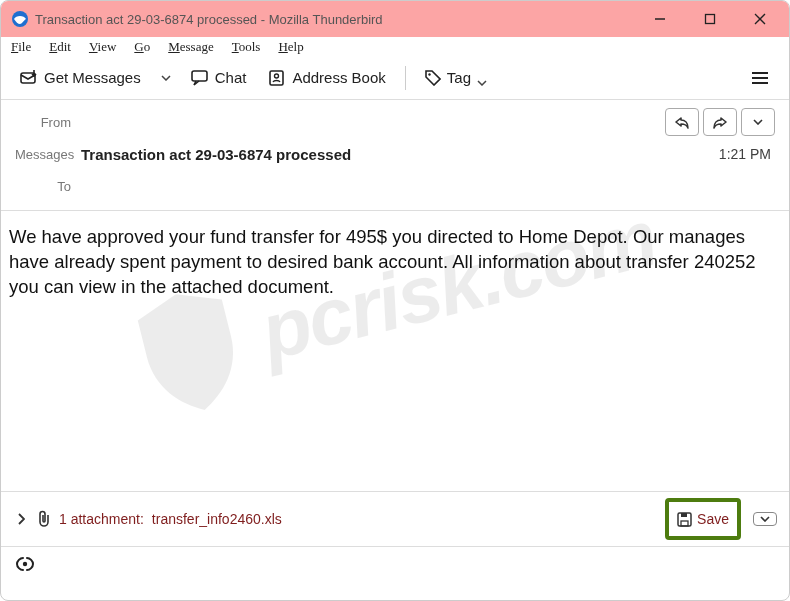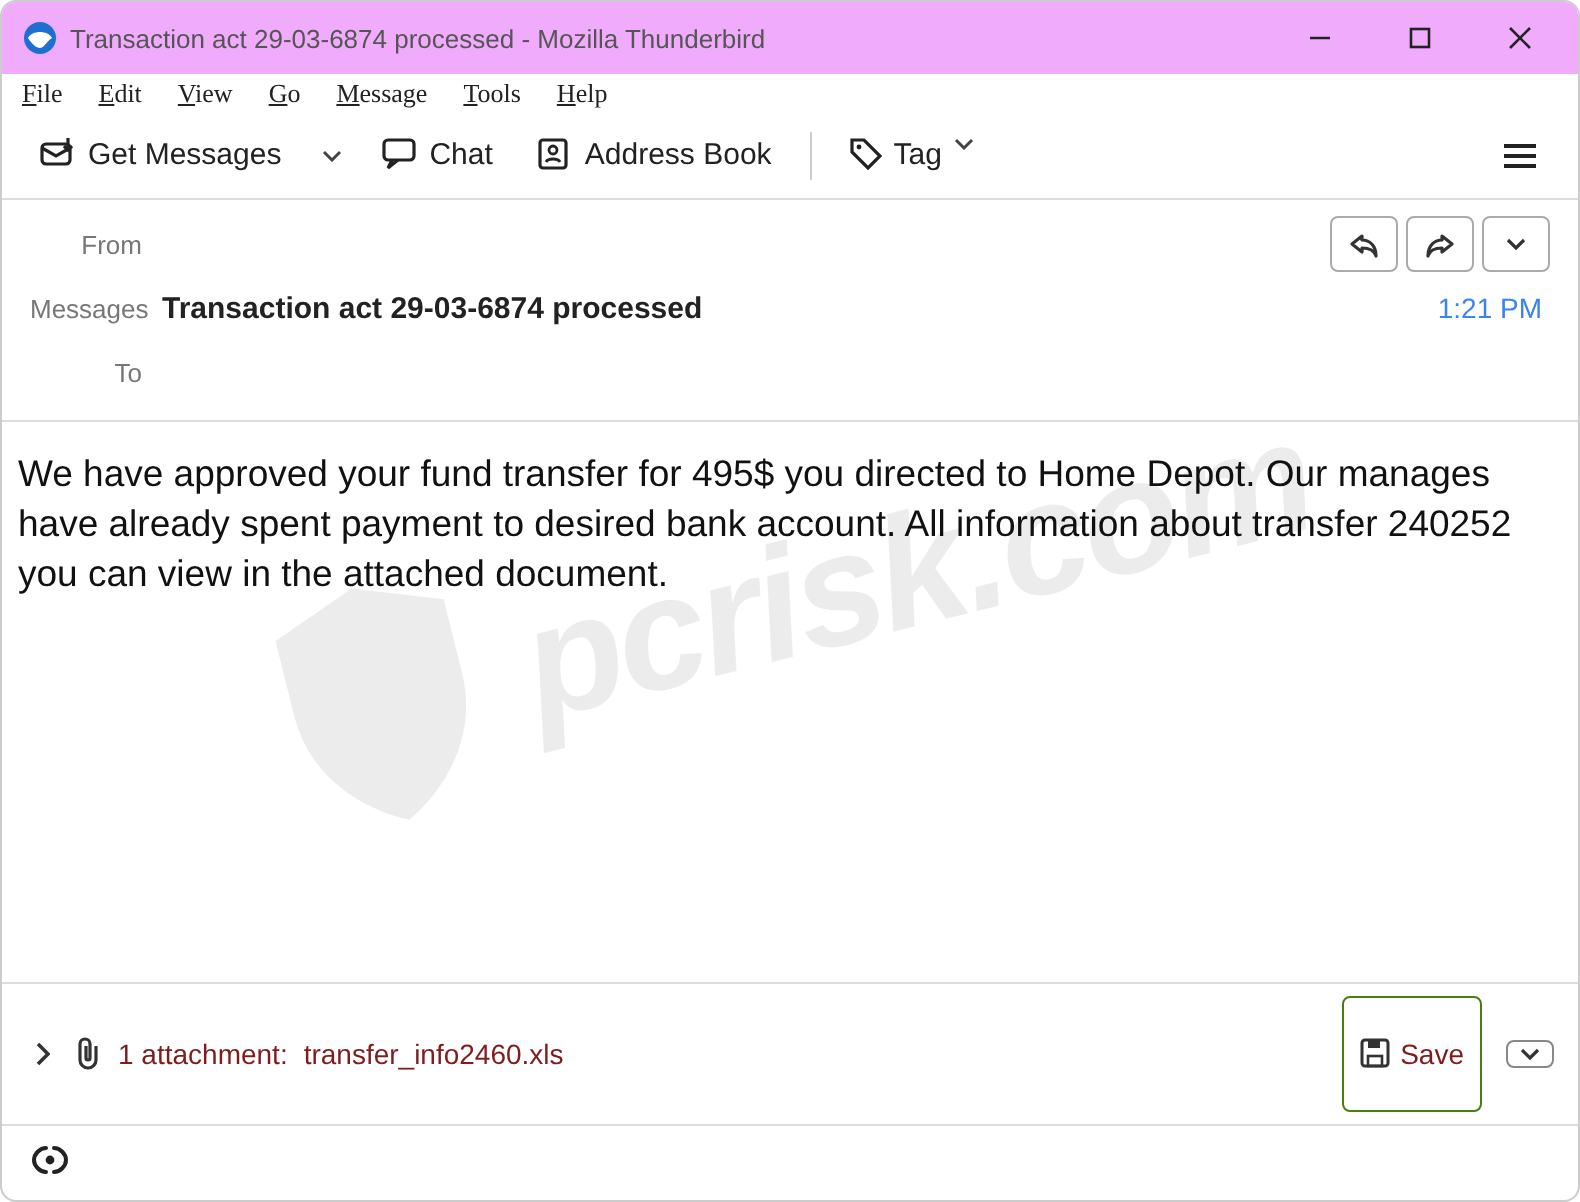--- a/index.html
+++ b/index.html
@@ -11,21 +11,21 @@
   overflow: hidden;
   position: relative;
   border: 1px solid #ccc;
   border-radius: 8px;
 }
 .titlebar {
   display: flex;
   align-items: center;
   height: 36px;
   padding: 0 4px 0 10px;
-  background: #f0abfc;
+  background: #fca5a5;
 }
 .titlebar .app-icon {
   width: 18px; height: 18px;
   margin-right: 6px;
 }
 .titlebar .title {
   font-size: 13px;
   color: #555;
   flex: 1;
 }
@@ -46,21 +46,21 @@
 }
 .menubar .menu-item .ul { text-decoration: underline; }
 .toolbar {
   display: flex;
   align-items: center;
   padding: 4px 10px 8px 10px;
   gap: 4px;
 }
 .toolbar .tb-group {
   display: flex;
-  align-items: flex-start;
+  align-items: flex-end;
   border: 1px solid transparent;
   border-radius: 4px;
   padding: 4px 8px;
   font-size: 15px;
   color: #222;
   gap: 6px;
 }
 .toolbar .tb-dropdown {
   border: 1px solid transparent;
   padding: 4px 6px;
@@ -98,21 +98,21 @@
 }
 .header-row .value {
   flex: 1;
   color: #222;
 }
 .header-row .subject {
   font-weight: 700;
   font-size: 15px;
 }
 .header-row .time {
-  color: #3b82f6;
+  color: #404040;
   font-size: 14px;
   padding-right: 4px;
 }
 .action-buttons {
   display: flex;
   gap: 4px;
   margin-left: auto;
 }
 .act-btn {
   border: 1px solid #aaa;
@@ -137,25 +137,25 @@
   font-size: 14px;
   color: #7f1d1d;
   gap: 8px;
 }
 .attachment-bar .chev {
   padding: 2px 4px;
 }
 .attachment-bar .save-btn {
   margin-left: auto;
   display: flex;
-  align-items: flex-start;
+  align-items: flex-end;
   gap: 5px;
-  border: 1px solid #4d7c0f;
-  border-radius: 4px;
-  padding: 20px 8px;
+  border: 4px solid #4d7c0f;
+  border-radius: 4px;
+  padding: 9px 8px;
   font-size: 14px;
 }
 .attachment-bar .save-drop {
   border: 1px solid #888;
   border-radius: 4px;
   padding: 3px 6px;
   margin-left: 4px;
 }
 .statusbar {
   border-top: 1px solid #ddd;

